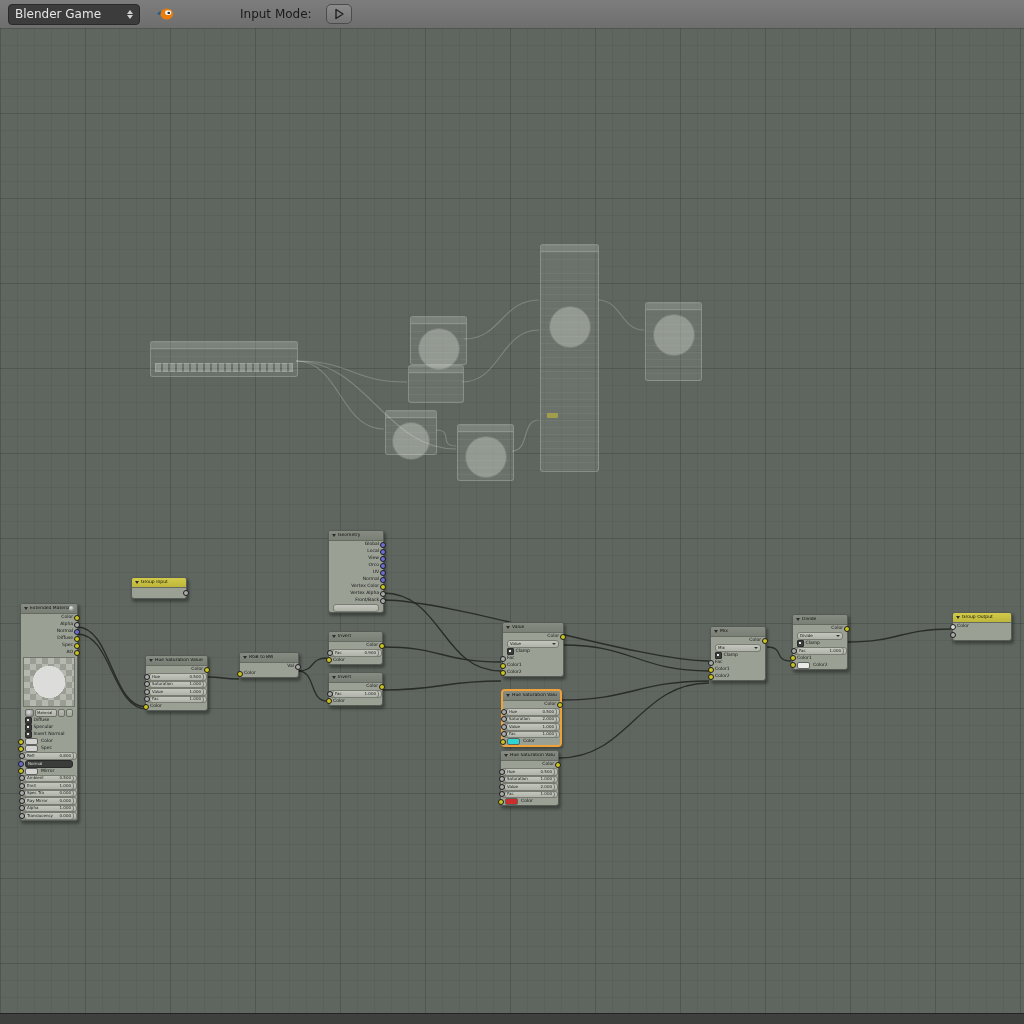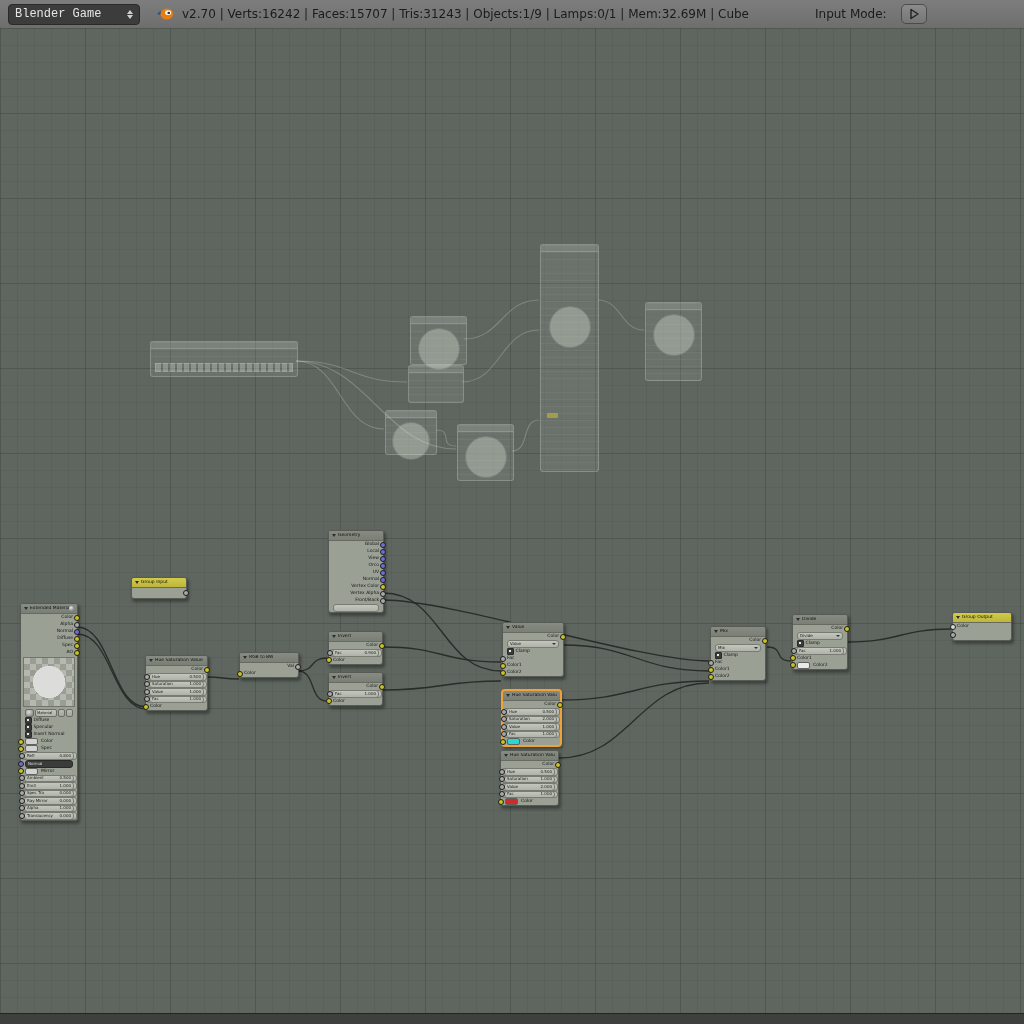--- a/index.html
+++ b/index.html
@@ -6,21 +6,21 @@
   #app{position:relative;width:1024px;height:1024px;overflow:hidden;
        font-family:"DejaVu Sans",sans-serif;user-select:none;}
   
   #topbar{position:absolute;left:0;top:0;width:1024px;height:28px;
           background:linear-gradient(#7d7d7d,#6e6e6e);
           border-bottom:1px solid #3a3a3a;display:flex;align-items:center;
           font-size:12px;color:#1b1b1b;}
   .dropdown{margin-left:8px;width:118px;height:19px;background:#3c3c3c;
             border:1px solid #2a2a2a;border-radius:4px;color:#e5e5e5;
             display:flex;align-items:center;padding:0 6px;font-size:12px;}
-  .dropdown .dd-label{flex:1;font-family:Liberation Mono, monospace;}
+  .dropdown .dd-label{flex:1;}
   .dd-arrows{display:flex;flex-direction:column;gap:1px;}
   .dd-arrows i{display:block;width:0;height:0;border-left:3px solid transparent;
                border-right:3px solid transparent;}
   .dd-arrows i.up{border-bottom:4px solid #cfcfcf;}
   .dd-arrows i.dn{border-top:4px solid #cfcfcf;}
   .logo{margin-left:16px;width:18px;height:16px;}
   .stats{margin-left:8px;white-space:nowrap;}
   .demo{margin-left:66px;}
   .playbtn{margin-left:14px;width:26px;height:20px;background:linear-gradient(#8b8b8b,#767676);
            border:1px solid #4c4c4c;border-radius:5px;display:flex;align-items:center;
@@ -123,21 +123,20 @@
           <i class="up"></i>
           <i class="dn"></i>
         </span>
     </div>
     <svg class="logo" viewBox="0 0 20 16">
       <path d="M1 8 q4 -5 9 -3 l-6 4 z" fill="#2a5a8a"></path>
       <ellipse cx="12" cy="8" rx="7" ry="6.2" fill="#e87d0d"></ellipse>
       <ellipse cx="13.5" cy="6.5" rx="3.4" ry="2.7" fill="#f4f4f4"></ellipse>
       <ellipse cx="14.2" cy="6.8" rx="1.5" ry="1.3" fill="#234"></ellipse>
     </svg>
-    <span class="stats">v2.70 | Verts:16242 | Faces:15707 | Tris:31243 | Objects:1/9 | Lamps:0/1 | Mem:32.69M | Cube</span>
     <span class="demo">Input Mode:</span>
     <button class="playbtn">
       <svg width="12" height="12" viewBox="0 0 12 12">
         <path d="M3 1.5 L10 6 L3 10.5 Z" fill="none" stroke="#222" stroke-width="1.4" stroke-linejoin="round"></path>
       </svg>
     </button>
   </div>
 
   <div id="canvas">
     <svg id="wires" width="1024" height="986">

